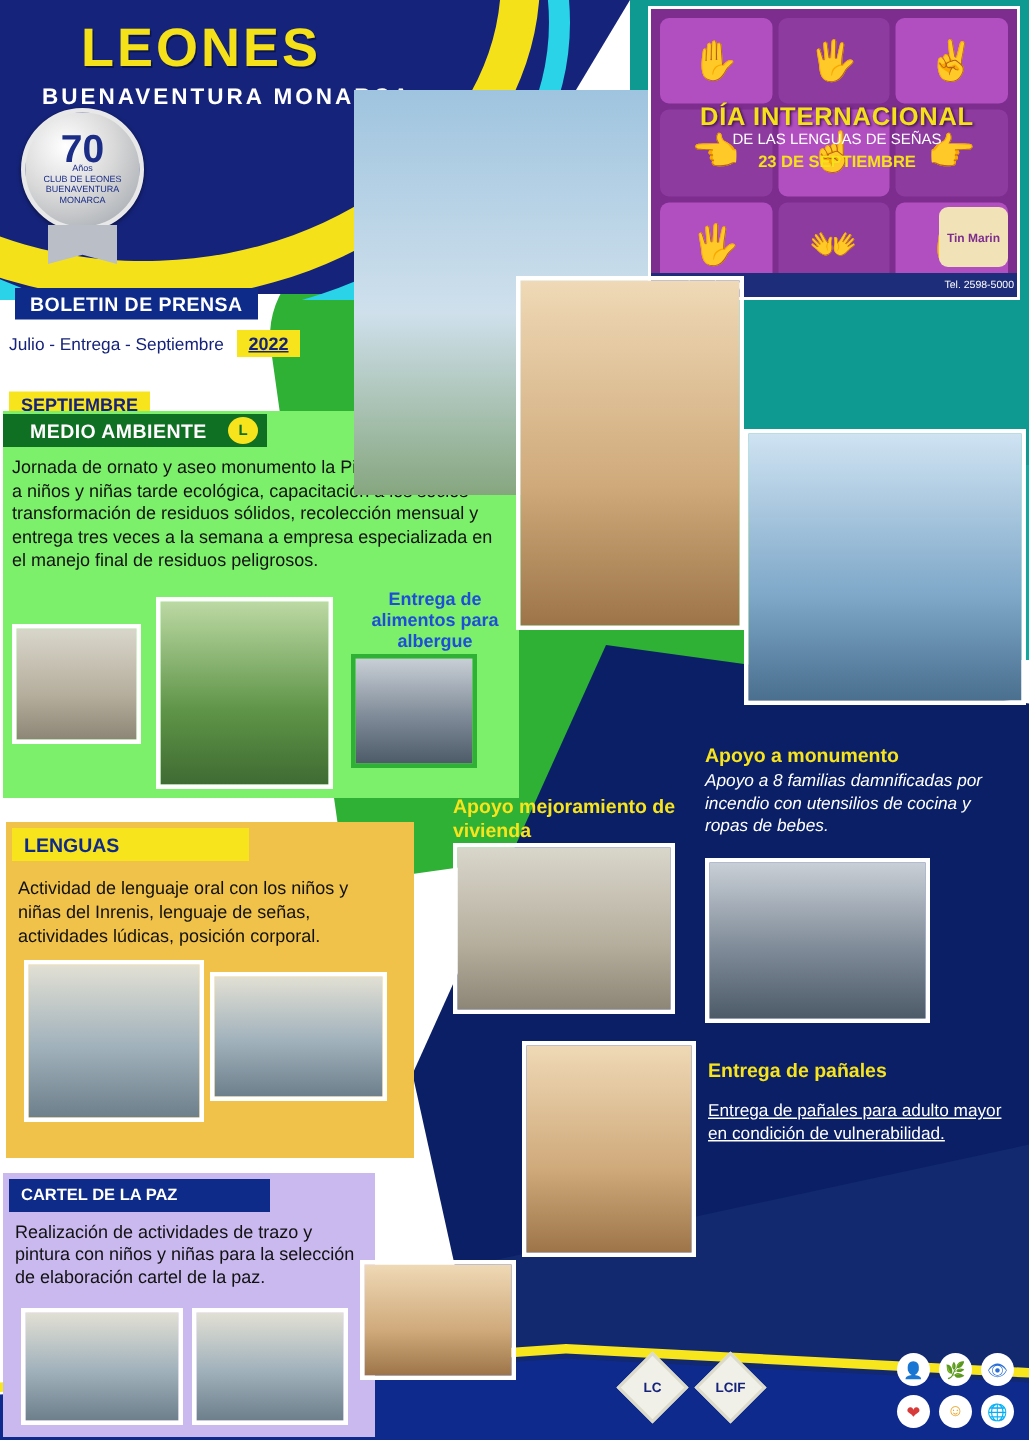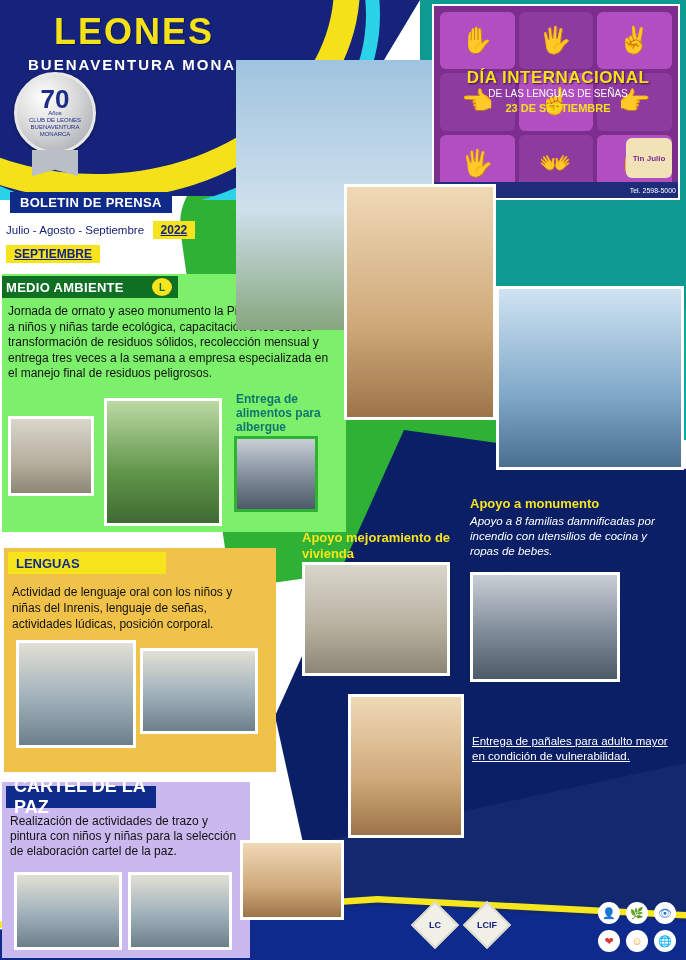--- a/index.html
+++ b/index.html
@@ -186,35 +186,35 @@
   }
   .dates { color:#15237a; font-size:11.5px; }
 
   .sec-green-box {
     position:absolute; left:2px; top:274px; width:344px; height:258px;
     background:#7df06b;
   }
   .sec-head-green {
     position:absolute; left:2px; top:276px; width:176px; height:22px;
     background:#0f6f22; color:#fff; font-size:13px; font-weight:bold;
-    display:flex; align-items:center; padding-left:4px; letter-spacing:.3px;
+    display:flex; align-items:center; padding-left:18px; letter-spacing:.3px;
   }
   .lion-dot {
     position:absolute; left:152px; top:278px; width:20px; height:18px;
     background:#f7e41c; border-radius:50%;
     display:flex; align-items:center; justify-content:center;
     font-size:10px; color:#0f6f22; font-weight:bold;
   }
   .sec-green-text {
     position:absolute; left:8px; top:304px; width:330px;
     font-size:12px; color:#111; line-height:15.5px;
   }
   .alb-title {
     position:absolute; left:236px; top:392px; width:108px;
-    font-size:12px; font-weight:bold; color:#0f766e; line-height:14px;
+    font-size:12px; font-weight:bold; color:#1d4ed8; line-height:14px;text-align:center;
   }
 
   .sec-orange-box {
     position:absolute; left:4px; top:548px; width:272px; height:224px;
     background:#f0c24a;
   }
   .sec-head-orange {
     position:absolute; left:8px; top:552px; width:158px; height:22px;
     background:#f7e41c; color:#0f2b8a; font-size:13px; font-weight:bold;
     display:flex; align-items:center; padding-left:8px;
@@ -222,22 +222,22 @@
   .sec-orange-text {
     position:absolute; left:12px; top:584px; width:252px;
     font-size:12px; color:#111; line-height:16px;
   }
 
   .sec-violet-box {
     position:absolute; left:2px; top:782px; width:248px; height:176px;
     background:#c9b9ef;
   }
   .sec-head-violet {
-    position:absolute; left:6px; top:786px; width:150px; height:22px;
-    background:#0f2b8a; color:#fff; font-size:18px; font-weight:bold;
+    position:absolute; left:6px; top:786px; width:174px; height:22px;
+    background:#0f2b8a; color:#fff; font-size:11px; font-weight:bold;
     display:flex; align-items:center; padding-left:8px;
   }
   .sec-violet-text {
     position:absolute; left:10px; top:814px; width:236px;
     font-size:12px; color:#111; line-height:15px;
   }
 
   .wt-title { position:absolute; color:#f7e41c; font-weight:bold; font-size:13px; line-height:16px; }
   .wt-text  { position:absolute; color:#ffffff; font-size:11.5px; line-height:15px; font-style:italic; }
   .wt-text.plain { font-style:normal; }
@@ -297,35 +297,35 @@
       <div class="hand-cell alt">👈</div>
       <div class="hand-cell">☝</div>
       <div class="hand-cell alt">👉</div>
       <div class="hand-cell">🖐</div>
       <div class="hand-cell alt">👐</div>
       <div class="hand-cell">✋</div>
     </div>
     <div class="poster-title">DÍA INTERNACIONAL</div>
     <div class="poster-sub">DE LAS LENGUAS DE SEÑAS</div>
     <div class="poster-date">23 DE SEPTIEMBRE</div>
-    <div class="poster-logo">Tin Julio</div>
+    <div class="poster-logo">Tin Marin</div>
     <div class="poster-footer">
       <span>www.tinmarin.org</span>
       <span>Tel. 2598-5000</span>
     </div>
   </div>
 
   <div class="panel" style="left:10px; top:192px;">
     <span class="ribbon-label">BOLETIN DE PRENSA</span>
   </div>
   <div class="panel" style="left:6px; top:220px; width:200px;">
-    <span class="dates">Julio - Agosto - Septiembre</span>
+    <span class="dates">Julio - Entrega - Septiembre</span>
     <span class="yellow-chip" style="margin-left:4px;">2022</span>
   </div>
-  <div class="panel" style="left:6px; top:244px;">
+  <div class="panel" style="left:6px; top:261px;">
     <span class="yellow-chip">SEPTIEMBRE</span>
   </div>
 
   <div class="sec-green-box"></div>
   <div class="sec-head-green">MEDIO AMBIENTE</div>
   <div class="lion-dot">L</div>
   <div class="sec-green-text">Jornada de ornato y aseo monumento la Piedad, capacitación a niños y niñas tarde ecológica, capacitación a los socios transformación de residuos sólidos, recolección mensual y entrega tres veces a la semana a empresa especializada en el manejo final de residuos peligrosos.</div>
   <div class="alb-title">Entrega de alimentos para albergue</div>
 
   <div class="photo ph-room" style="left:8px; top:416px; width:86px; height:80px;"></div>
@@ -350,20 +350,21 @@
   <div class="photo ph-warm" style="left:240px; top:840px; width:104px; height:80px;"></div>
 
   <div class="wt-title" style="left:302px; top:530px; width:150px;">Apoyo mejoramiento de vivienda</div>
   <div class="photo ph-room" style="left:302px; top:562px; width:148px; height:114px;"></div>
 
   <div class="wt-title" style="left:470px; top:496px; width:190px;">Apoyo a monumento</div>
   <div class="wt-text" style="left:470px; top:514px; width:196px;">Apoyo a 8 familias damnificadas por incendio con utensilios de cocina y ropas de bebes.</div>
   <div class="photo ph-people" style="left:470px; top:572px; width:150px; height:110px;"></div>
 
   <div class="photo ph-warm" style="left:348px; top:694px; width:116px; height:144px;"></div>
+  <div class="wt-title" style="left:472px; top:706px; width:190px;">Entrega de pañales</div>
   <div class="wt-text plain" style="left:472px; top:734px; width:196px;text-decoration:underline;">Entrega de pañales para adulto mayor en condición de vulnerabilidad.</div>
 
   <div class="emblem" style="left:418px; top:908px;">
     <span>LC</span>
   </div>
   <div class="emblem" style="left:470px; top:908px;">
     <span>LCIF</span>
   </div>
 
   <div class="icon-grid">

